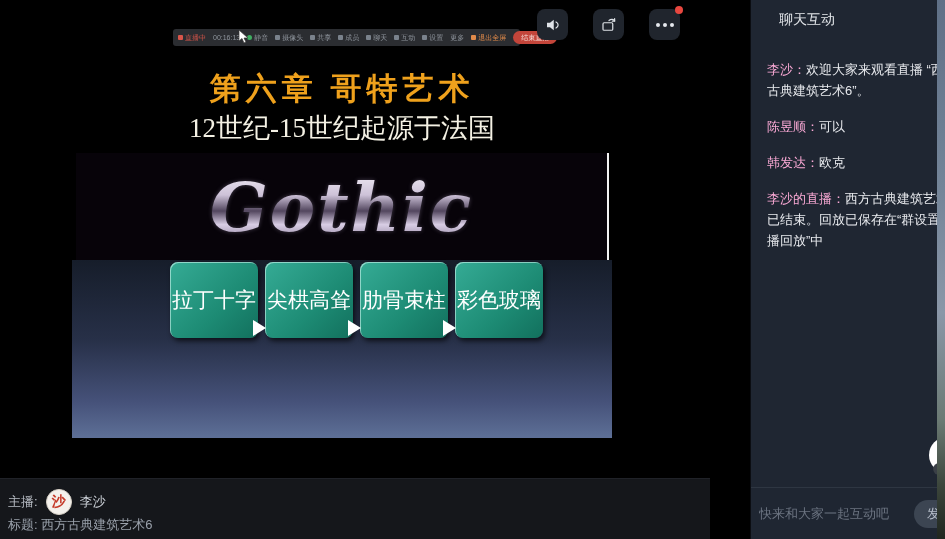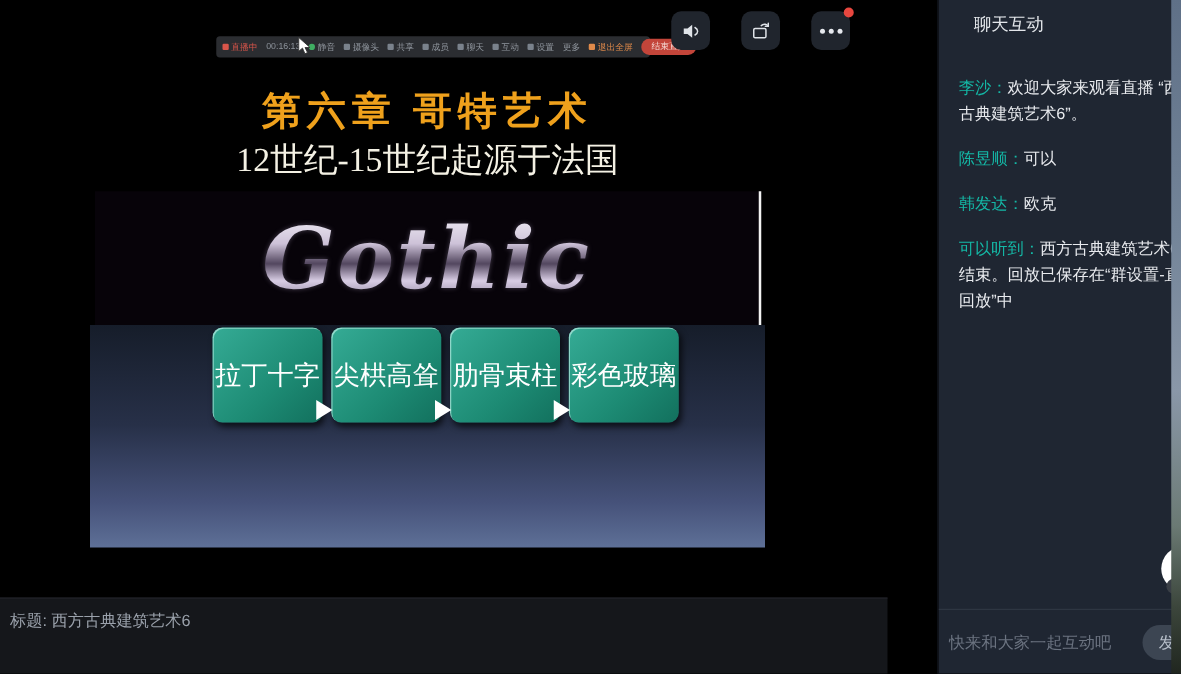--- a/index.html
+++ b/index.html
@@ -72,21 +72,21 @@
             border:1px solid #d8d2c8; }
   .host-name { font-size:13px; color:#cdd2d9; }
   .title-row { margin-top:0; font-size:13px; color:#9aa1ab; }
 
   
   .chat { position:absolute; left:750px; top:0; width:227px; height:539px; background:#1f2632;
           border-left:1px solid #0b0d12; }
   .chat-header { padding:11px 0 0 28px; font-size:14px; color:#e3e6ea; }
   .chat-msgs { padding:30px 14px 0 16px; font-size:13px; line-height:21px; }
   .msg { margin-bottom:15px; word-break:break-all; }
-  .msg-name { color:#14b8a6; }
+  .msg-name { color:#f9a8d4; }
   .msg-text { color:#e8eaee; }
   .like-btn { position:absolute; right:12px; bottom:66px; width:36px; height:36px;
               background:#fff; border-radius:50%; display:flex; align-items:center; justify-content:center; }
   .like-badge { position:absolute; bottom:-2px; left:50%; transform:translateX(-50%);
                 background:#3a3f46; color:#fff; font-size:8px; line-height:10px;
                 padding:1px 5px; border-radius:6px; }
   .chat-input-row { position:absolute; left:0; bottom:0; width:227px; height:52px;
                     border-top:1px solid #2e3642; display:flex; align-items:center; padding:0 12px 0 8px; }
   .chat-input { flex:1; background:transparent; border:none; outline:none;
                 font-size:13px; color:#dfe3e8; min-width:0; }
@@ -203,38 +203,43 @@
           <span>玻璃</span>
         </div>
       </div>
       <i class="flow-arrow a1"></i>
       <i class="flow-arrow a2"></i>
       <i class="flow-arrow a3"></i>
     </div>
   </div>
 
   <div class="host-bar">
+    <div class="host-row">
+      <span class="host-label">主播:</span>
+      <span class="avatar">沙</span>
+      <span class="host-name">李沙</span>
+    </div>
     <div class="title-row">标题: 西方古典建筑艺术6</div>
   </div>
 
   <div class="chat">
     <div class="chat-header">聊天互动</div>
 
     <div class="chat-msgs">
       <div class="msg">
         <span class="msg-name">李沙：</span><span class="msg-text">欢迎大家来观看直播 “西方古典建筑艺术6”。</span>
       </div>
       <div class="msg">
         <span class="msg-name">陈昱顺：</span><span class="msg-text">可以</span>
       </div>
       <div class="msg">
         <span class="msg-name">韩发达：</span><span class="msg-text">欧克</span>
       </div>
       <div class="msg">
-        <span class="msg-name">可以听到：</span><span class="msg-text">西方古典建筑艺术6 已结束。回放已保存在“群设置-直播回放”中</span>
+        <span class="msg-name">李沙的直播：</span><span class="msg-text">西方古典建筑艺术6 已结束。回放已保存在“群设置-直播回放”中</span>
       </div>
     </div>
 
     <div class="like-btn">
       <svg width="18" height="18" viewBox="0 0 24 24">
         <path d="M7 11l4-7c1.2 0 2 .9 2 2l-.6 3.6H17c1.1 0 2 1 1.8 2l-1 5c-.2.9-1 1.4-1.8 1.4H7V11z" fill="#f08a1d"></path>
         <rect x="4" y="11" width="3" height="7.5" rx="0.8" fill="#f08a1d"></rect>
       </svg>
       <span class="like-badge">1366</span>
     </div>

